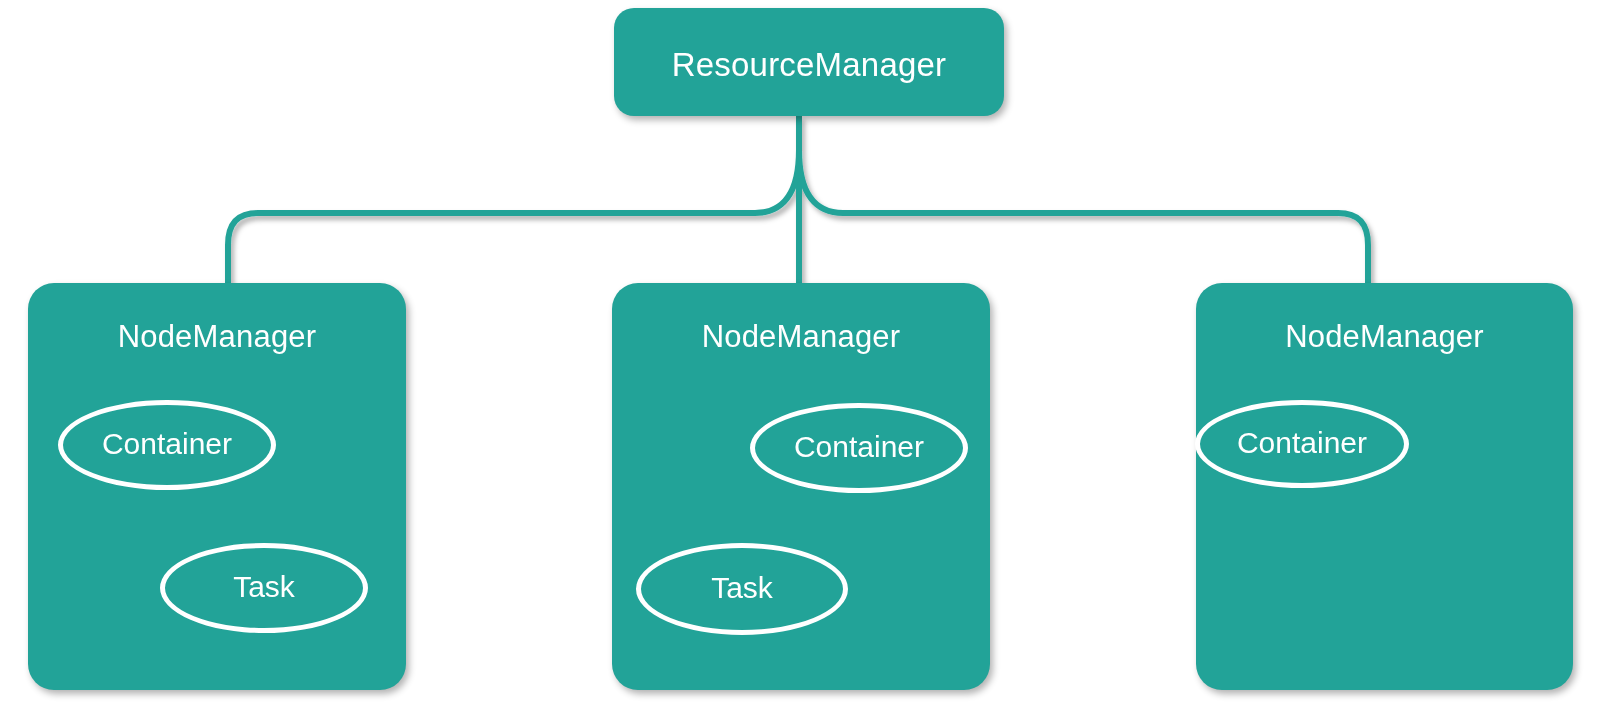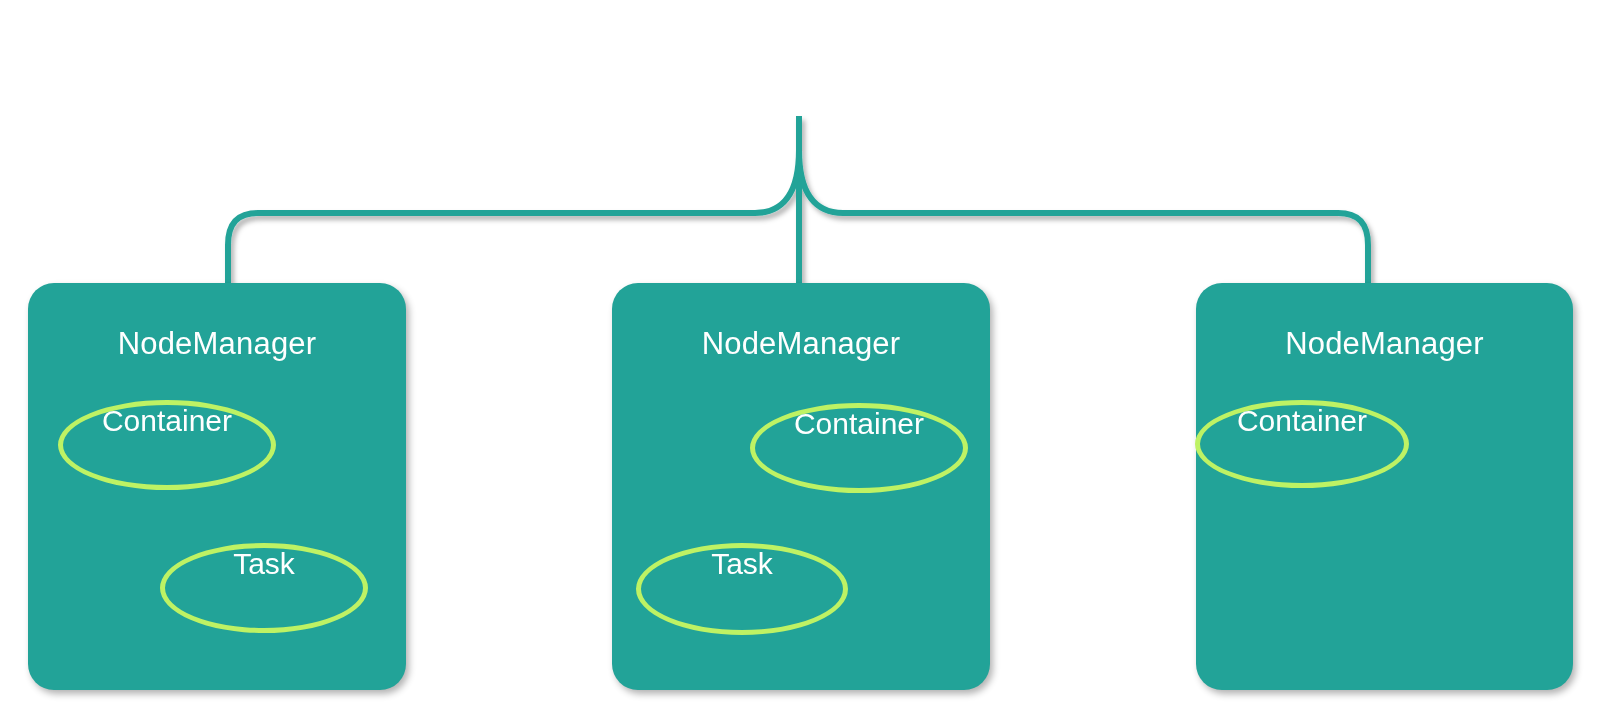--- a/index.html
+++ b/index.html
@@ -47,30 +47,29 @@
     letter-spacing: 0.2px;
     white-space: nowrap;
   }
   .rm-title {
     top: 38px;
     font-size: 33px;
   }
   .nm-title {
     top: 36px;
     font-size: 31px;
-    margin-top: 7px;
   }
   .ellipse {
     position: absolute;
     box-sizing: border-box;
-    border: 5px solid #bef264;
+    border: 5px solid #ffffff;
     border-radius: 50%;
     background: transparent;
     display: flex;
-    align-items: flex-start;
+    align-items: center;
     justify-content: center;
     z-index: 4;
   }
   .ellipse-label {
     color: #ffffff;
     font-size: 30px;
     line-height: 1.07;
     text-align: center;
     white-space: pre-line;
     padding-bottom: 1px;
@@ -90,20 +89,23 @@
     <g filter="url(#edgeShadow)" fill="none" stroke="#22a398" stroke-width="6" stroke-linecap="butt">
 
       <path d="M 799 116 L 799 283"></path>
 
       <path d="M 799 150 C 799 196 781 213 755 213 L 258 213 C 238 213 228 223 228 245 L 228 283"></path>
 
       <path d="M 799 150 C 799 196 817 213 843 213 L 1338 213 C 1358 213 1368 223 1368 245 L 1368 283"></path>
     </g>
   </svg>
 
+  <div class="node-box rm-box" style="left:614px; top:8px; width:390px; height:108px;">
+    <div class="box-title rm-title">ResourceManager</div>
+  </div>
 
   <div class="node-box" style="left:28px; top:283px; width:378px; height:407px;">
     <div class="box-title nm-title">NodeManager</div>
     <div class="ellipse" style="left:30px; top:117px; width:218px; height:90px;">
       <span class="ellipse-label">Container</span>
     </div>
     <div class="ellipse" style="left:132px; top:260px; width:208px; height:90px;">
       <span class="ellipse-label">Task</span>
     </div>
   </div>

